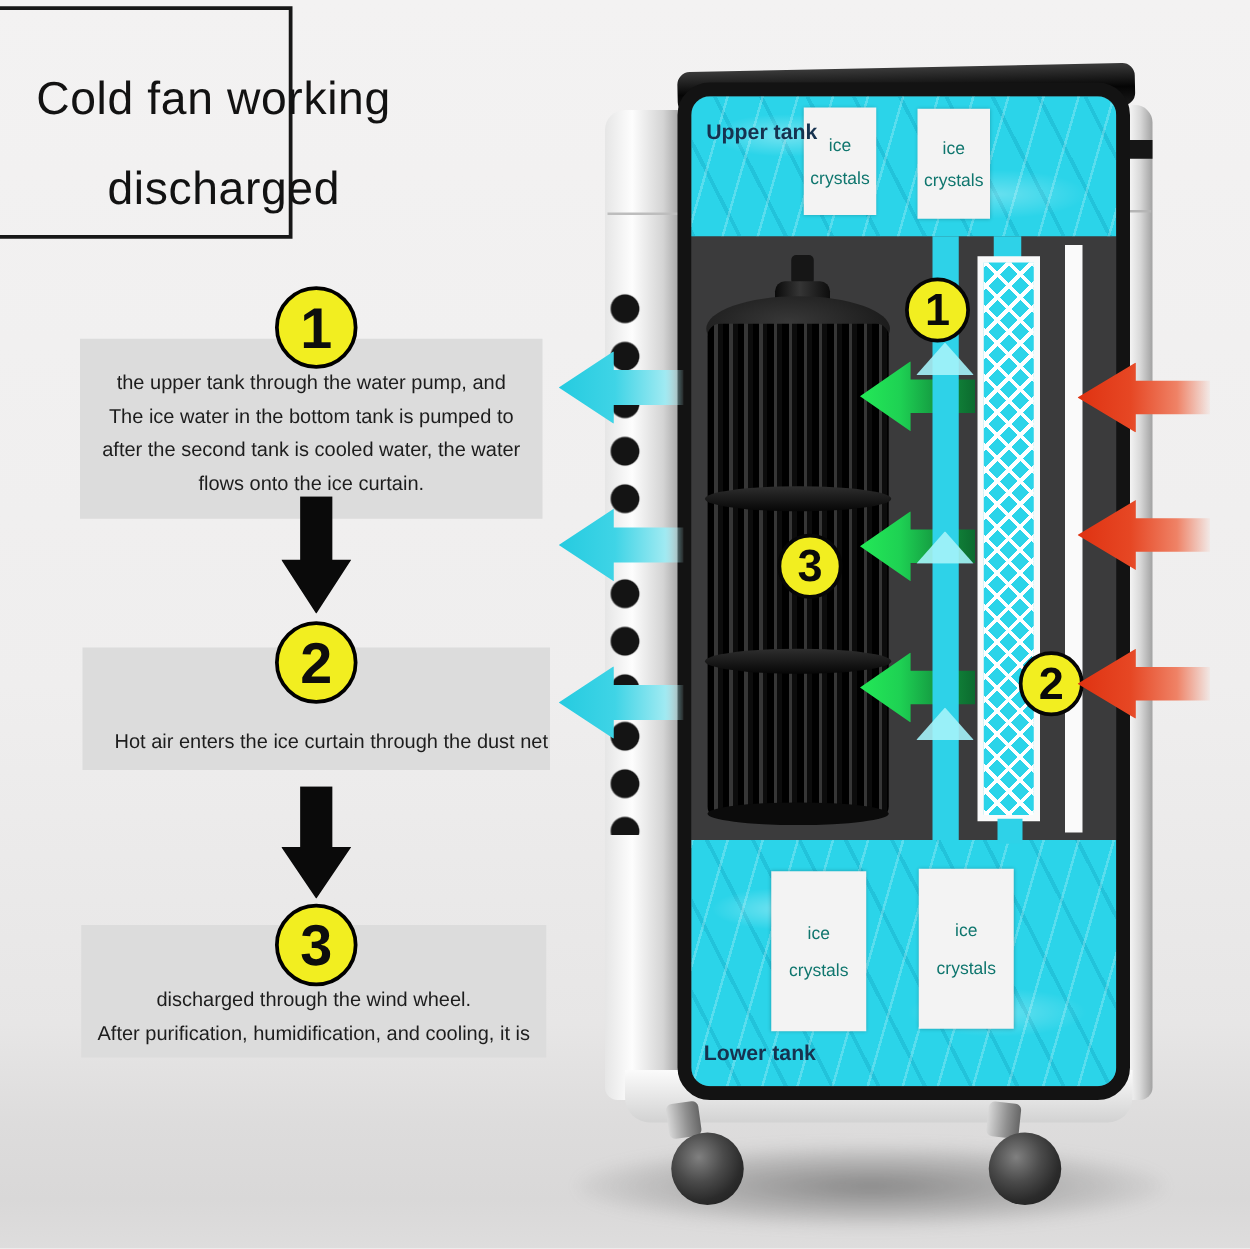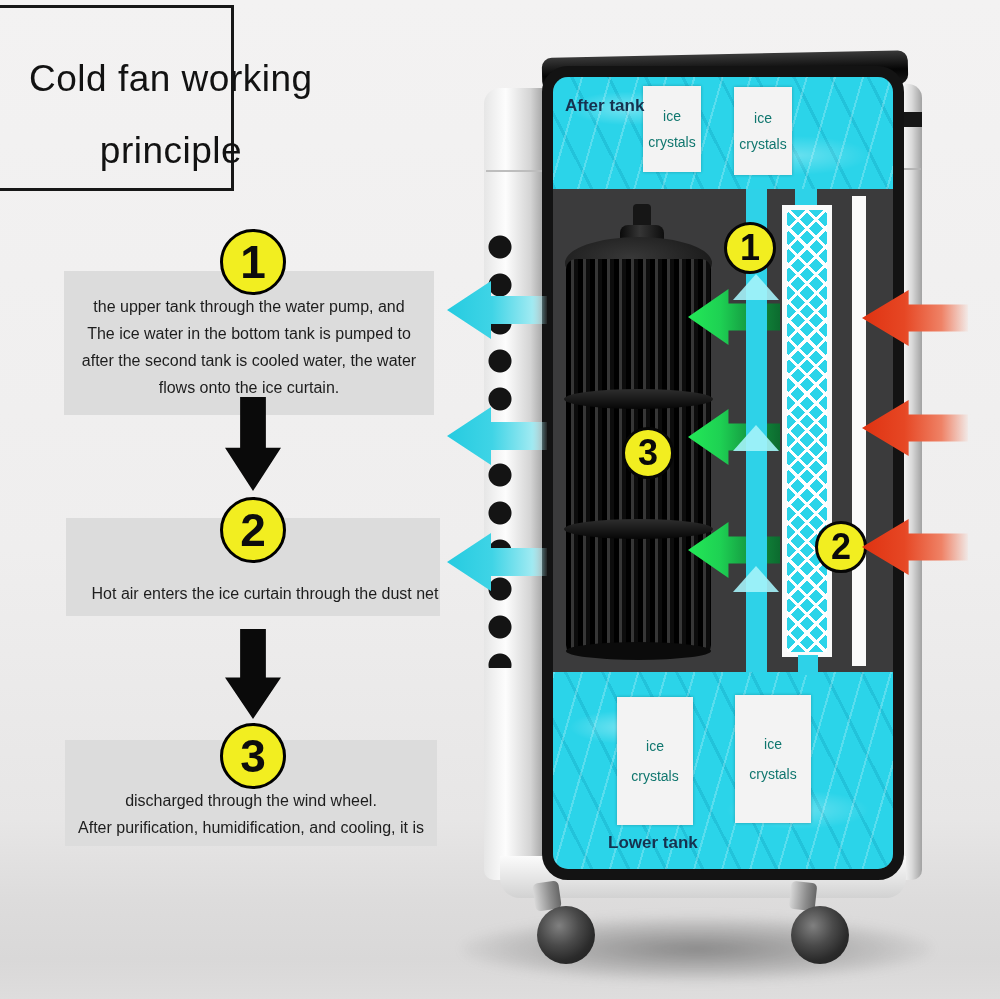--- a/index.html
+++ b/index.html
@@ -90,21 +90,21 @@
   .wheel-stem{position:absolute;width:26px;height:28px;border-radius:5px;z-index:2;
     background:linear-gradient(90deg,#d8d8d8,#8f8f8f 60%,#666);}
 </style>
 </head>
 <body>
 
 <div id="canvas">
 
   <div class="title-box"></div>
   <div class="title-line" style="left:3px;top:58px;">Cold fan working</div>
-  <div class="title-line" style="left:60px;top:130px;width:170px;text-align:center;">principle</div>
+  <div class="title-line" style="left:60px;top:130px;width:170px;text-align:center;">discharged</div>
 
   <div class="panel" style="left:64px;top:271px;width:370px;height:122px;padding-top:22px;box-sizing:content-box;">
     <div class="ln">the upper tank through the water pump, and</div>
     <div class="ln">The ice water in the bottom tank is pumped to</div>
     <div class="ln">after the second tank is cooled water, the water</div>
     <div class="ln">flows onto the ice curtain.</div>
   </div>
   <div class="circle-badge" style="left:220px;top:229px;">1</div>
 
   <div class="down-arrow" style="left:225px;top:397px;height:94px;"></div>
@@ -143,40 +143,40 @@
               background:linear-gradient(#fbfbfb,#d2d2d2);"></div>
 
   <div class="wheel-stem" style="left:534px;top:882px;transform:rotate(-8deg);"></div>
   <div class="wheel" style="left:537px;top:906px;"></div>
   <div class="wheel-stem" style="left:790px;top:882px;transform:rotate(6deg);"></div>
   <div class="wheel" style="left:791px;top:906px;"></div>
 
   <div class="interior">
 
     <div class="water" style="position:absolute;left:0;top:0;width:340px;height:112px;"></div>
-    <div class="tank-label" style="left:12px;top:19px;">After tank</div>
+    <div class="tank-label" style="left:12px;top:19px;">Upper tank</div>
     <div class="ice-box" style="left:90px;top:9px;width:58px;height:86px;">
       <span>ice</span>
       <span>crystals</span>
     </div>
     <div class="ice-box" style="left:181px;top:10px;width:58px;height:88px;">
       <span>ice</span>
       <span>crystals</span>
     </div>
 
     <div class="water" style="position:absolute;left:0;top:595px;width:340px;height:197px;"></div>
     <div class="ice-box" style="left:64px;top:620px;width:76px;height:128px;gap:14px;">
       <span>ice</span>
       <span>crystals</span>
     </div>
     <div class="ice-box" style="left:182px;top:618px;width:76px;height:128px;gap:14px;">
       <span>ice</span>
       <span>crystals</span>
     </div>
-    <div class="tank-label" style="left:10px;top:756px;margin-left:45px;">Lower tank</div>
+    <div class="tank-label" style="left:10px;top:756px;">Lower tank</div>
 
     <div style="position:absolute;left:80px;top:127px;width:18px;height:24px;background:#161616;border-radius:4px;z-index:4;"></div>
     <div style="position:absolute;left:67px;top:148px;width:44px;height:38px;border-radius:8px;z-index:4;
                 background:linear-gradient(90deg,#0a0a0a,#353535 45%,#0d0d0d);"></div>
     <div style="position:absolute;left:12px;top:160px;width:147px;height:52px;border-radius:50%;z-index:4;
                 background:radial-gradient(ellipse at 45% 40%,#383838 0%,#222 55%,#101010 100%);"></div>
     <div class="fan-body"></div>
     <div class="fan-band" style="top:312px;"></div>
     <div class="fan-band" style="top:442px;"></div>
     <div style="position:absolute;left:13px;top:565px;width:145px;height:18px;border-radius:50%;background:#0b0b0b;z-index:5;"></div>

